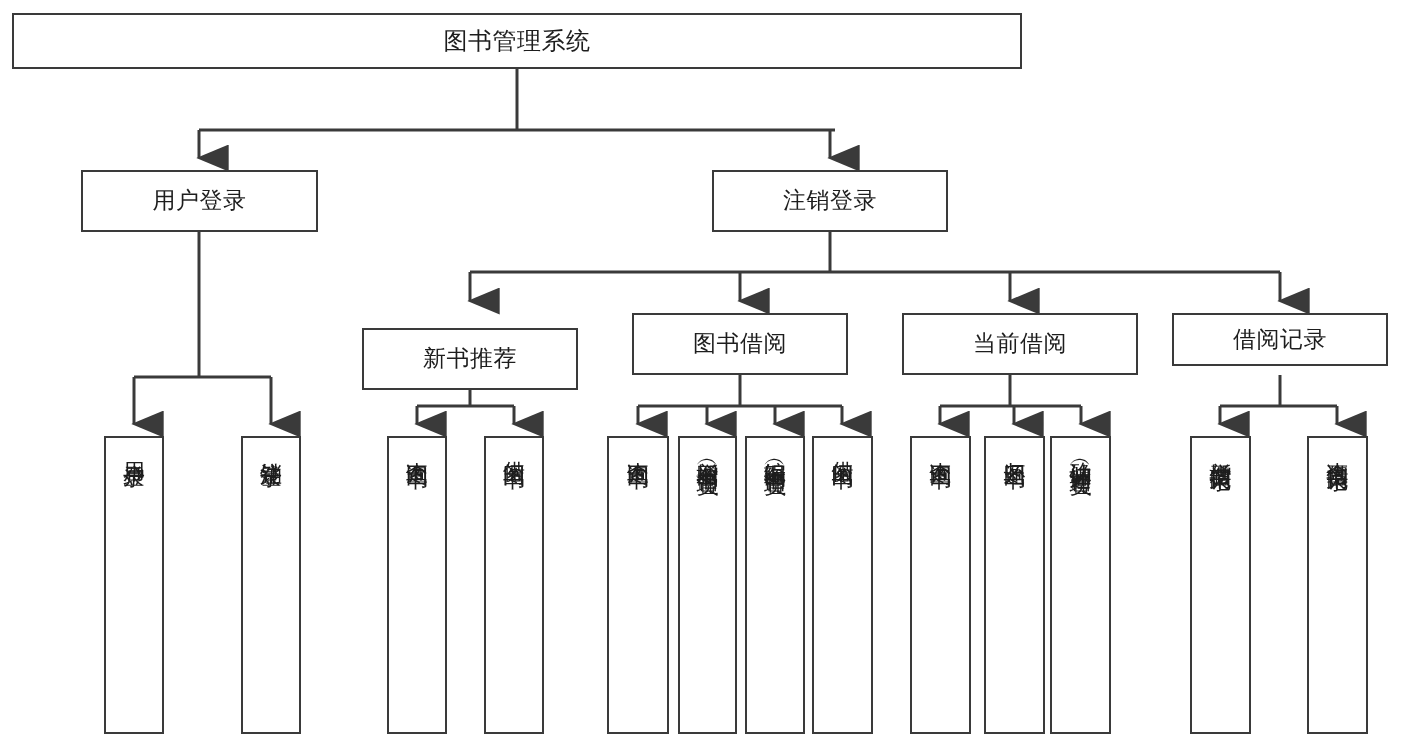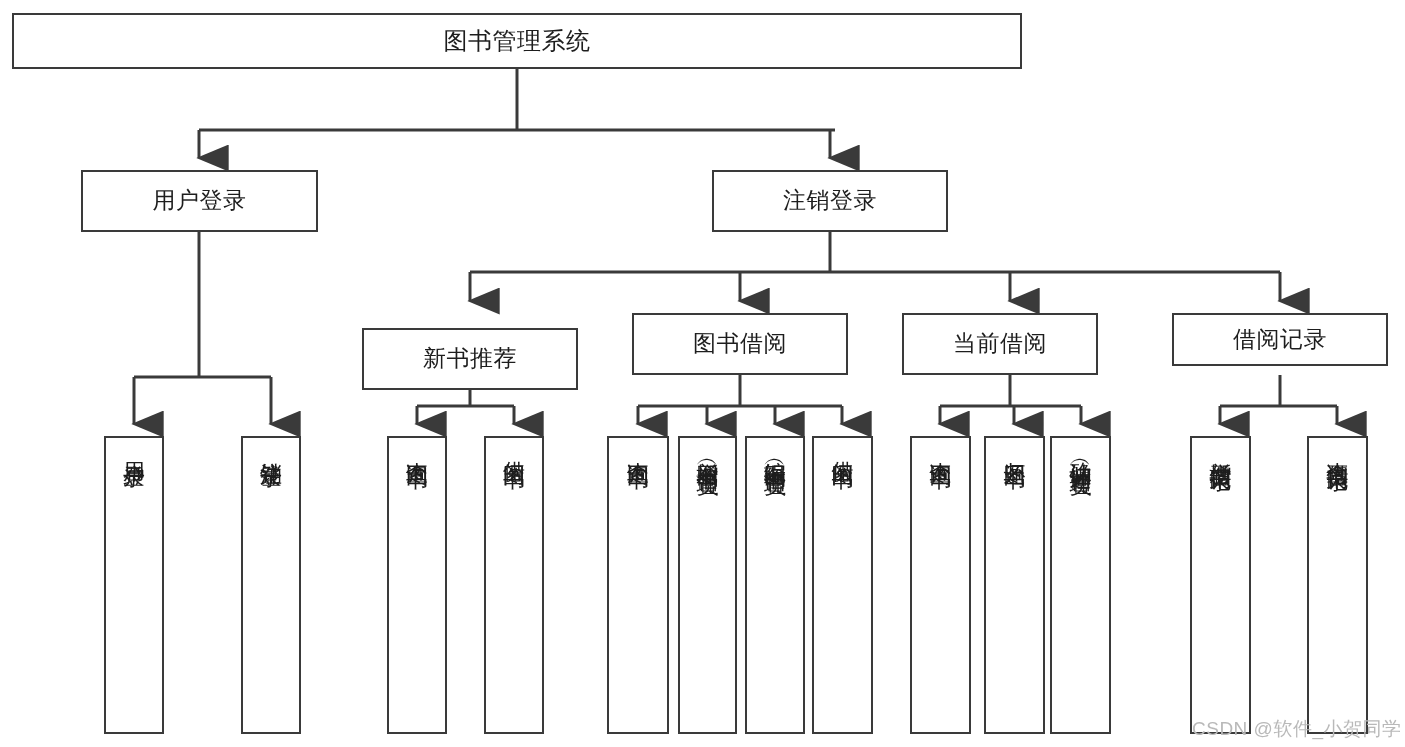--- a/index.html
+++ b/index.html
@@ -133,21 +133,21 @@
   <div class="node horiz" id="node-l2-1" style="left: 712px; top: 170px; width: 236px; height: 62px; border-color: rgb(58, 58, 58); color: rgb(29, 29, 29);">
     <span class="node-label">注销登录</span>
   </div>
 
   <div class="node horiz" id="node-l3-0" style="left: 362px; top: 328px; width: 216px; height: 62px; border-color: rgb(58, 58, 58); color: rgb(29, 29, 29);">
     <span class="node-label">新书推荐</span>
   </div>
   <div class="node horiz" id="node-l3-1" style="left: 632px; top: 313px; width: 216px; height: 62px; border-color: rgb(58, 58, 58); color: rgb(29, 29, 29);">
     <span class="node-label">图书借阅</span>
   </div>
-  <div class="node horiz" id="node-l3-2" style="left: 902px; top: 313px; width: 196px; height: 62px; border-color: rgb(58, 58, 58); color: rgb(29, 29, 29);">
+  <div class="node horiz" id="node-l3-2" style="left: 902px; top: 313px; width: 236px; height: 62px; border-color: rgb(58, 58, 58); color: rgb(29, 29, 29);">
     <span class="node-label">当前借阅</span>
   </div>
   <div class="node horiz" id="node-l3-3" style="left: 1172px; top: 313px; width: 216px; height: 53px; border-color: rgb(58, 58, 58); color: rgb(29, 29, 29);">
     <span class="node-label">借阅记录</span>
   </div>
 
   <div class="node vert" id="node-leaf-0" style="left: 104px; top: 436px; width: 60px; height: 298px; border-color: rgb(58, 58, 58); color: rgb(29, 29, 29);">
     <span class="node-label">用户登录</span>
   </div>
   <div class="node vert" id="node-leaf-1" style="left: 241px; top: 436px; width: 60px; height: 298px; border-color: rgb(58, 58, 58); color: rgb(29, 29, 29);">
@@ -180,15 +180,14 @@
   <div class="node vert" id="node-leaf-10" style="left: 1050px; top: 436px; width: 61px; height: 298px; border-color: rgb(58, 58, 58); color: rgb(29, 29, 29);">
     <span class="node-label">确认归还（管理员）</span>
   </div>
   <div class="node vert" id="node-leaf-11" style="left: 1190px; top: 436px; width: 61px; height: 298px; border-color: rgb(58, 58, 58); color: rgb(29, 29, 29);">
     <span class="node-label">新增借阅记录</span>
   </div>
   <div class="node vert" id="node-leaf-12" style="left: 1307px; top: 436px; width: 61px; height: 298px; border-color: rgb(58, 58, 58); color: rgb(29, 29, 29);">
     <span class="node-label">查询借阅记录</span>
   </div>
 
-  <div class="watermark" id="watermark" style="left: 1192px; top: 716px; color: rgb(185, 185, 185);">CSDN @软件_小贺同学</div>
 
 </div>
 
 </body></html>

